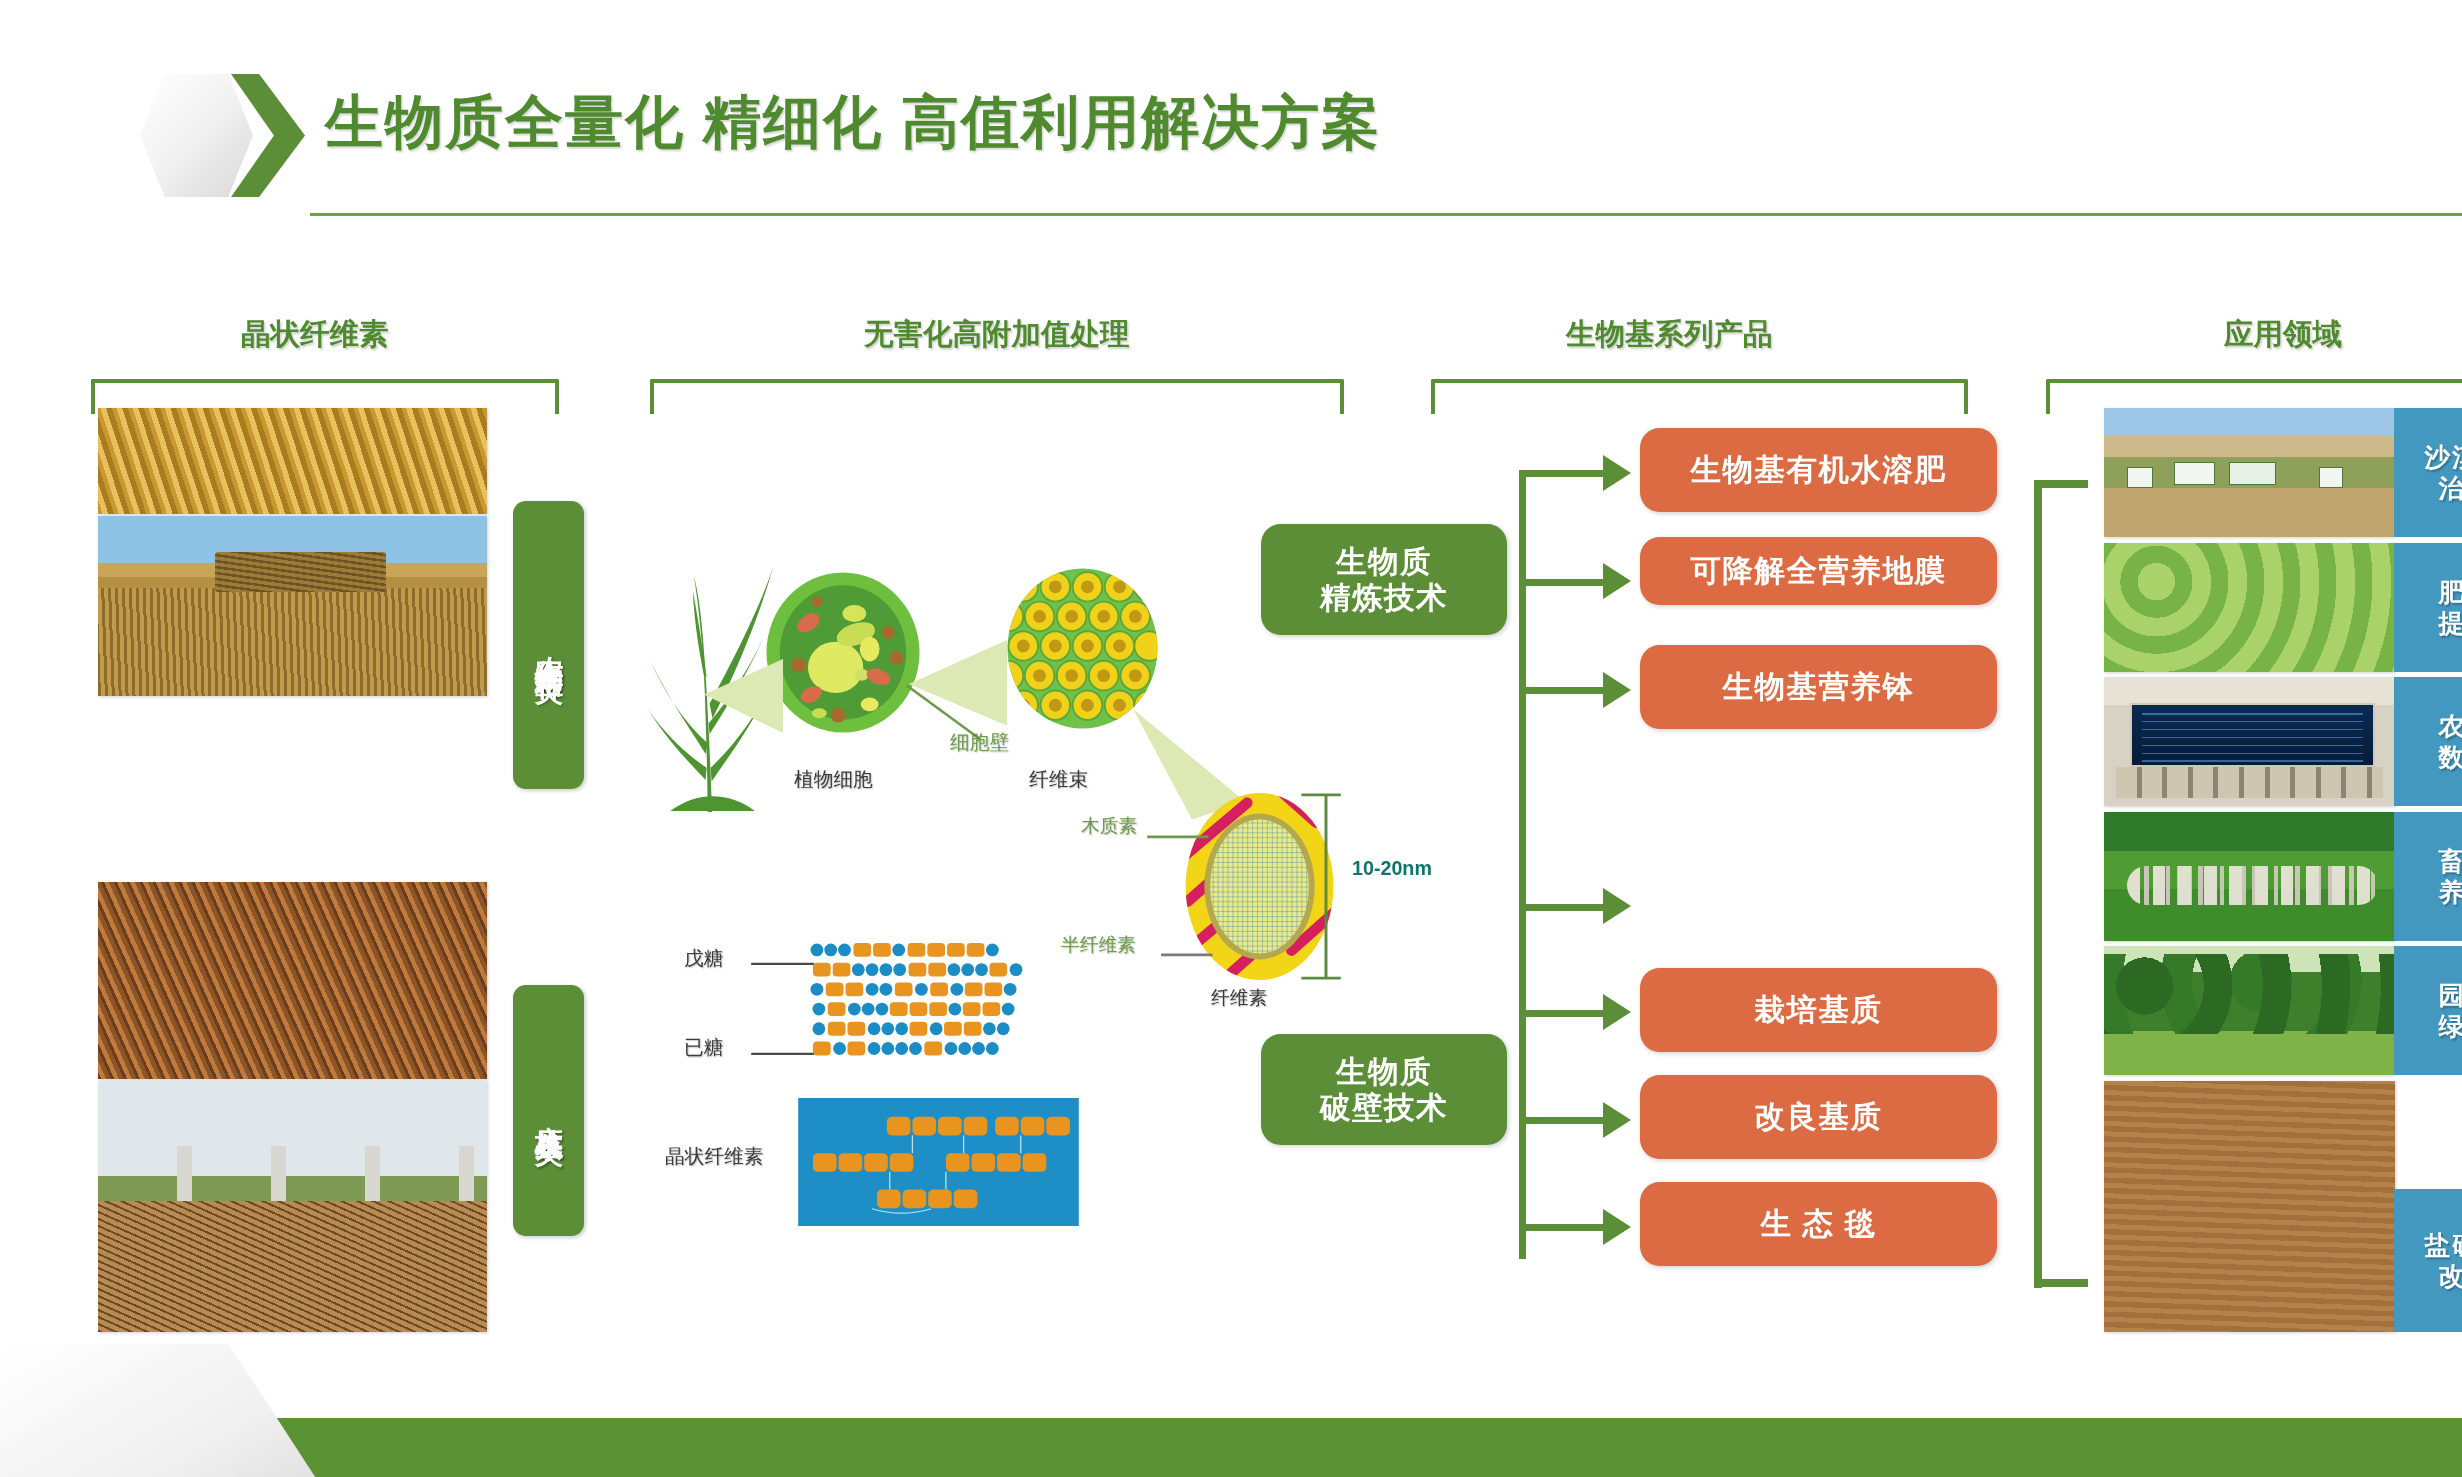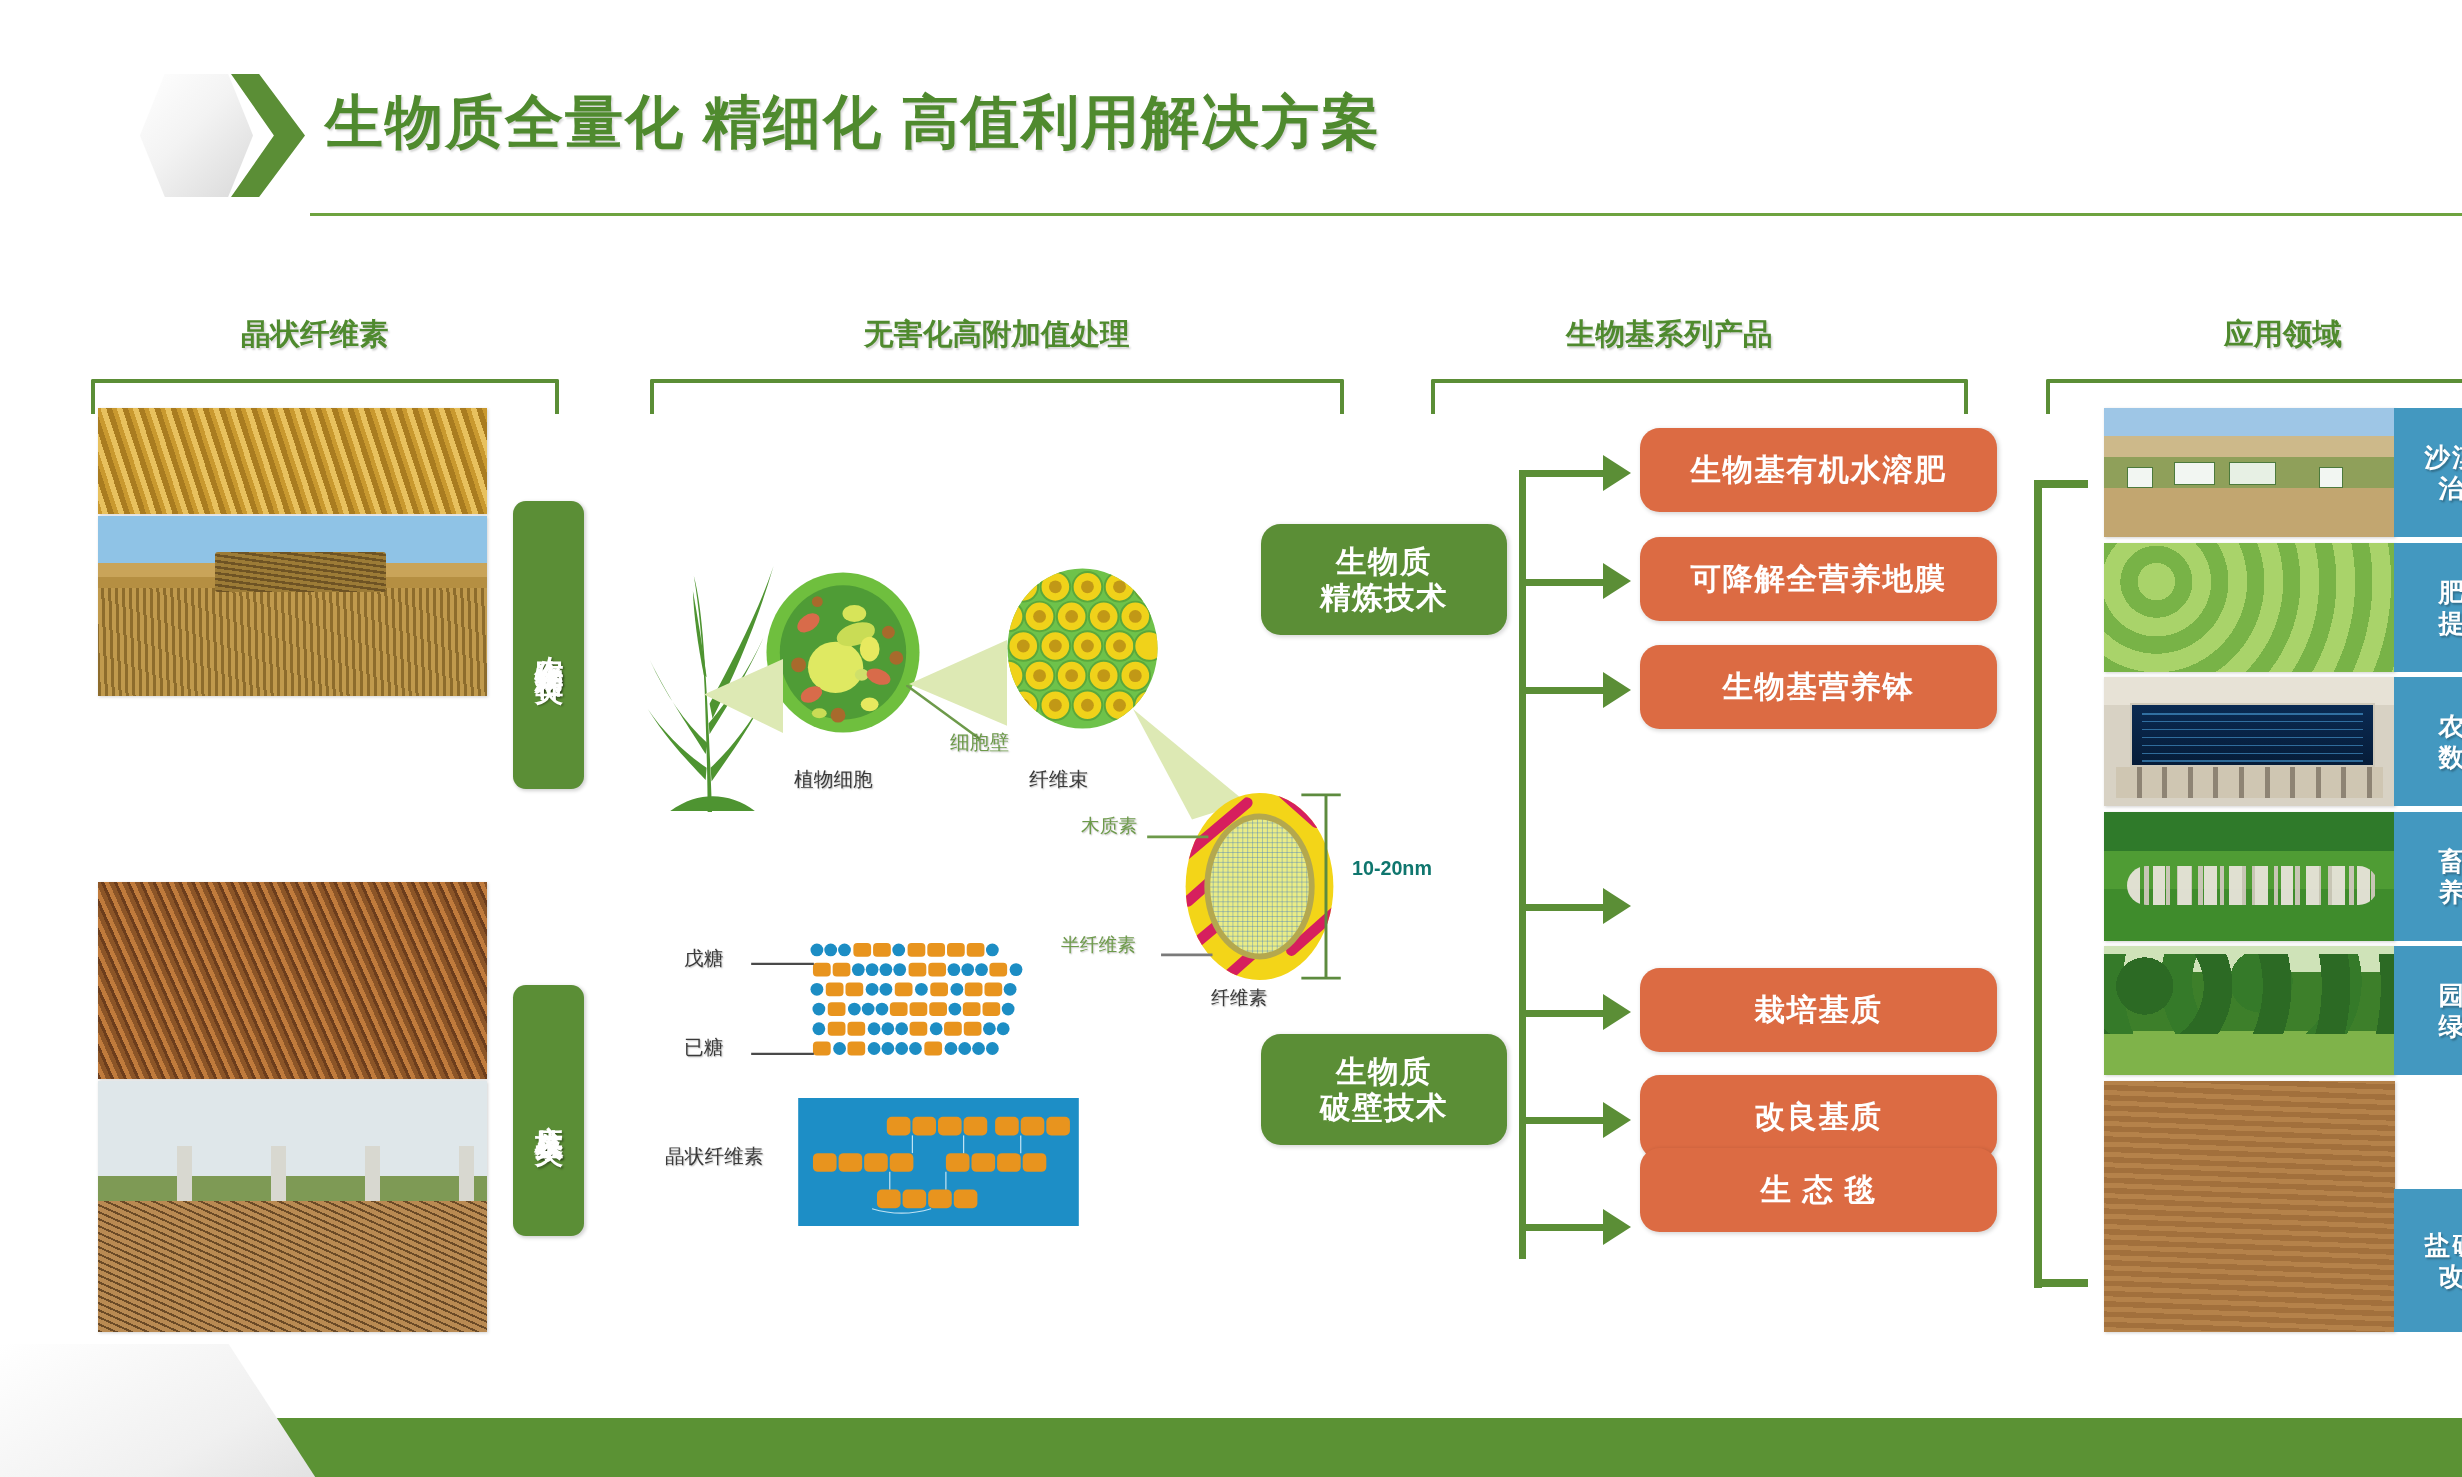--- a/index.html
+++ b/index.html
@@ -507,34 +507,34 @@
   <div class="cn-h" style="left:1519px; top:1117px; width:89px;"></div>
   <div class="cn-h" style="left:1519px; top:1224px; width:89px;"></div>
   <div class="cn-arrow" style="left:1603px; top:888px;"></div>
   <div class="cn-arrow" style="left:1603px; top:994px;"></div>
   <div class="cn-arrow" style="left:1603px; top:1102px;"></div>
   <div class="cn-arrow" style="left:1603px; top:1209px;"></div>
 
   <div class="pill" style="left:1640px; top:428px;  width:357px; height:84px;">
     <span>生物基有机水溶肥</span>
     </div>
-  <div class="pill" style="left:1640px; top:537px; width:357px; height:84px;">
+  <div class="pill" style="left:1640px; top:537px; width:357px; height:68px;">
     <span>可降解全营养地膜</span>
     </div>
   <div class="pill" style="left:1640px; top:645px; width:357px; height:84px;">
     <span>生物基营养钵</span>
     </div>
 
   <div class="pill" style="left:1640px; top:968px; width:357px; height:84px;">
     <span>栽培基质</span>
     </div>
   <div class="pill" style="left:1640px; top:1075px; width:357px; height:84px;">
     <span>改良基质</span>
     </div>
-  <div class="pill" style="left:1640px; top:1148px; width:357px; height:84px;">
+  <div class="pill" style="left:1640px; top:1182px; width:357px; height:84px;">
     <span>生 态 毯</span>
     </div>
 
   <div class="cn-v" style="left:2034px; top:480px; height:808px; width:8.4px;"></div>
   <div class="cn-h" style="left:2034px; top:480px;  width:54px; height:8.4px;"></div>
   <div class="cn-h" style="left:2034px; top:1279px; width:54px; height:8.4px;"></div>
 
   <div class="photo" style="left:2104px; top:408px;  width:291px; height:129px;">
     <div class="ph-inner tex-desert" style="position:relative">
       <div class="sign" style="left:8%;  top:46%; width:9%;  height:16%;"></div>

